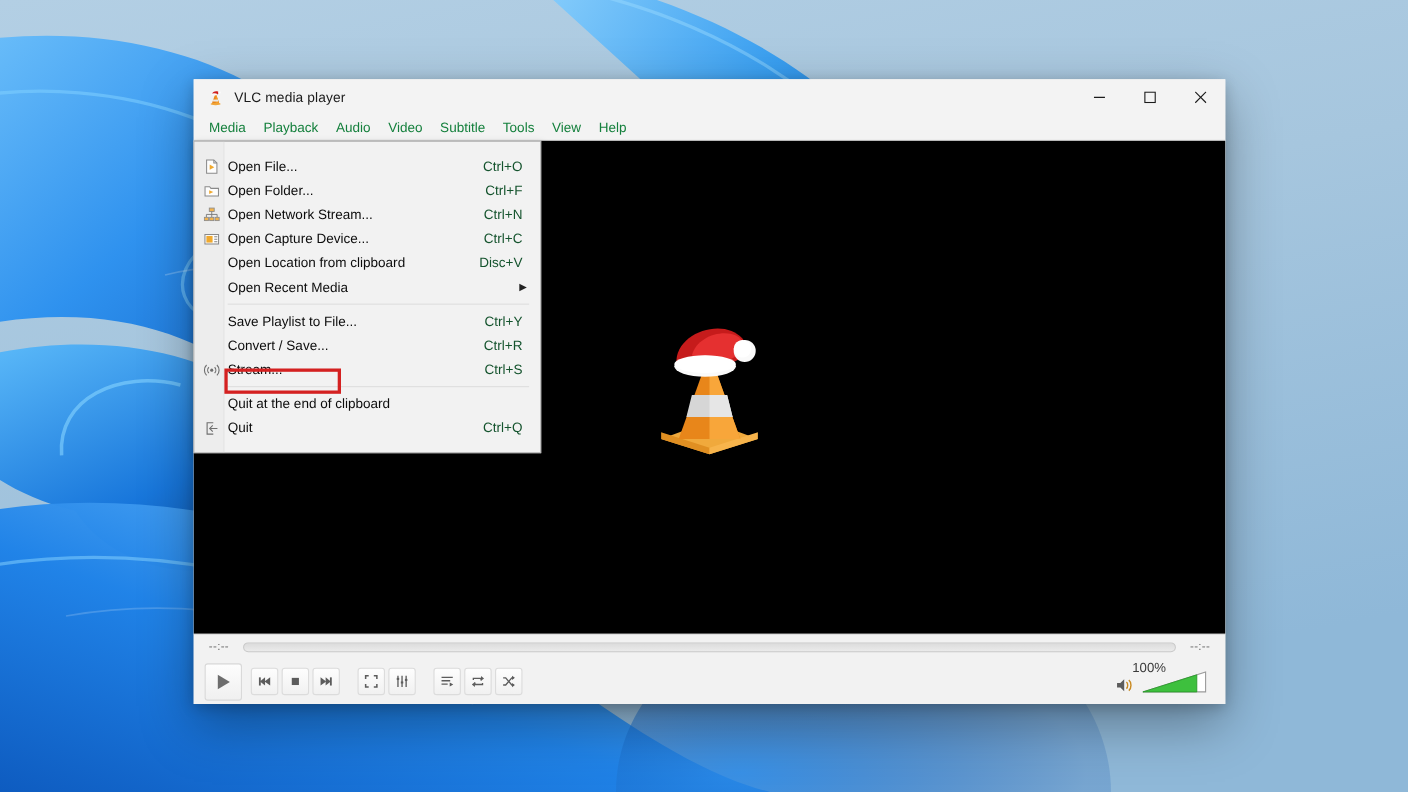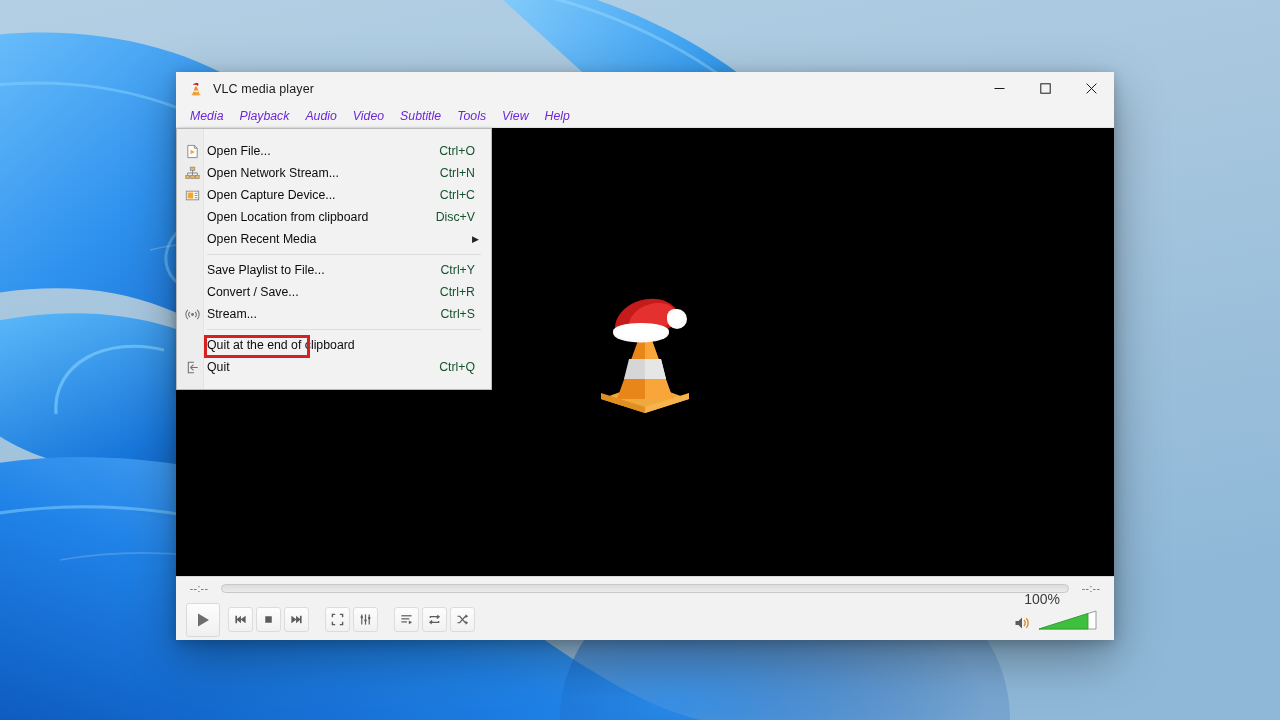--- a/index.html
+++ b/index.html
@@ -49,24 +49,23 @@
 
   
   #menubar {
     height: 23px; flex: 0 0 23px;
     display: flex; align-items: center;
     background: #f3f3f3;
     padding-left: 6px;
     border-bottom: 1px solid #e2e2e2;
   }
   .menubar-item {
-    font-size: 12.3px; color: #6d28d9;
+    font-size: 12.3px; color: #15803d;
     padding: 3px 8px; line-height: 14px;
     white-space: nowrap;
-    font-style: italic;
   }
 
   
   #video-area {
     flex: 1 1 auto; background: #000;
     position: relative;
     display: flex; align-items: center; justify-content: center;
   }
   #cone-wrap { width: 112px; height: 130px; position: relative; }
 
@@ -106,22 +105,22 @@
     width: 25px; height: 25px;
     border: 1px solid #dcdcdc; border-radius: 3px;
     background: linear-gradient(#fdfdfd, #f1f1f1);
     margin-right: 3px;
   }
   .btn-group { display: flex; align-items: center; }
   .gap-lg { margin-left: 13px; }
   #spacer { flex: 1 1 auto; }
   #volume-area { display: flex; align-items: flex-end; gap: 6px; padding-right: 6px; position: relative; }
   #vol-pct {
-    position: absolute; right: 44px; bottom: 24px;
-    font-size: 14px; color: #3b3b3b;
+    position: absolute; right: 44px; bottom: 17px;
+    font-size: 12px; color: #3b3b3b;
   }
 
   
   #media-menu {
     position: absolute;
     left: 176px; top: 128px;
     width: 316px;
     background: #f2f2f2;
     border: 1px solid #b9b9b9;
     box-shadow: 2px 3px 7px rgba(0,0,0,.27);
@@ -393,20 +392,30 @@
             <path d="M3,1.5 H10 L13,4.5 V14.5 H3 Z" fill="#fdfdfd" stroke="#8a8a8a" stroke-width="1"></path>
             <path d="M10,1.5 V4.5 H13" fill="none" stroke="#8a8a8a" stroke-width="1"></path>
             <polygon points="6,6 6,11 10.5,8.5" fill="#f0a92e"></polygon>
           </svg>
       </div>
       <div class="mi-label">Open File...</div>
       <div class="mi-shortcut">Ctrl+O</div>
     </div>
 
 
+    <div class="menu-item">
+      <div class="mi-icon">
+        <svg width="15" height="15" viewBox="0 0 16 16">
+            <path d="M1.5,4 H6 L7.2,5.6 H14.5 V13 H1.5 Z" fill="#fdfdfd" stroke="#8a8a8a" stroke-width="1"></path>
+            <polygon points="5.5,7.5 5.5,11 9.5,9.2" fill="#f0a92e"></polygon>
+          </svg>
+      </div>
+      <div class="mi-label">Open Folder...</div>
+      <div class="mi-shortcut">Ctrl+F</div>
+    </div>
 
 
     <div class="menu-item">
       <div class="mi-icon">
         <svg width="15" height="15" viewBox="0 0 16 16">
           <rect x="5.6" y="1.2" width="4.8" height="3.4" fill="#f3b44e" stroke="#8a8a8a" stroke-width="0.8"></rect>
           <line x1="8" y1="4.6" x2="8" y2="7.4" stroke="#7a7a7a" stroke-width="0.9"></line>
           <line x1="2.8" y1="7.4" x2="13.2" y2="7.4" stroke="#7a7a7a" stroke-width="0.9"></line>
           <line x1="2.8" y1="7.4" x2="2.8" y2="10" stroke="#7a7a7a" stroke-width="0.9"></line>
           <line x1="13.2" y1="7.4" x2="13.2" y2="10" stroke="#7a7a7a" stroke-width="0.9"></line>

